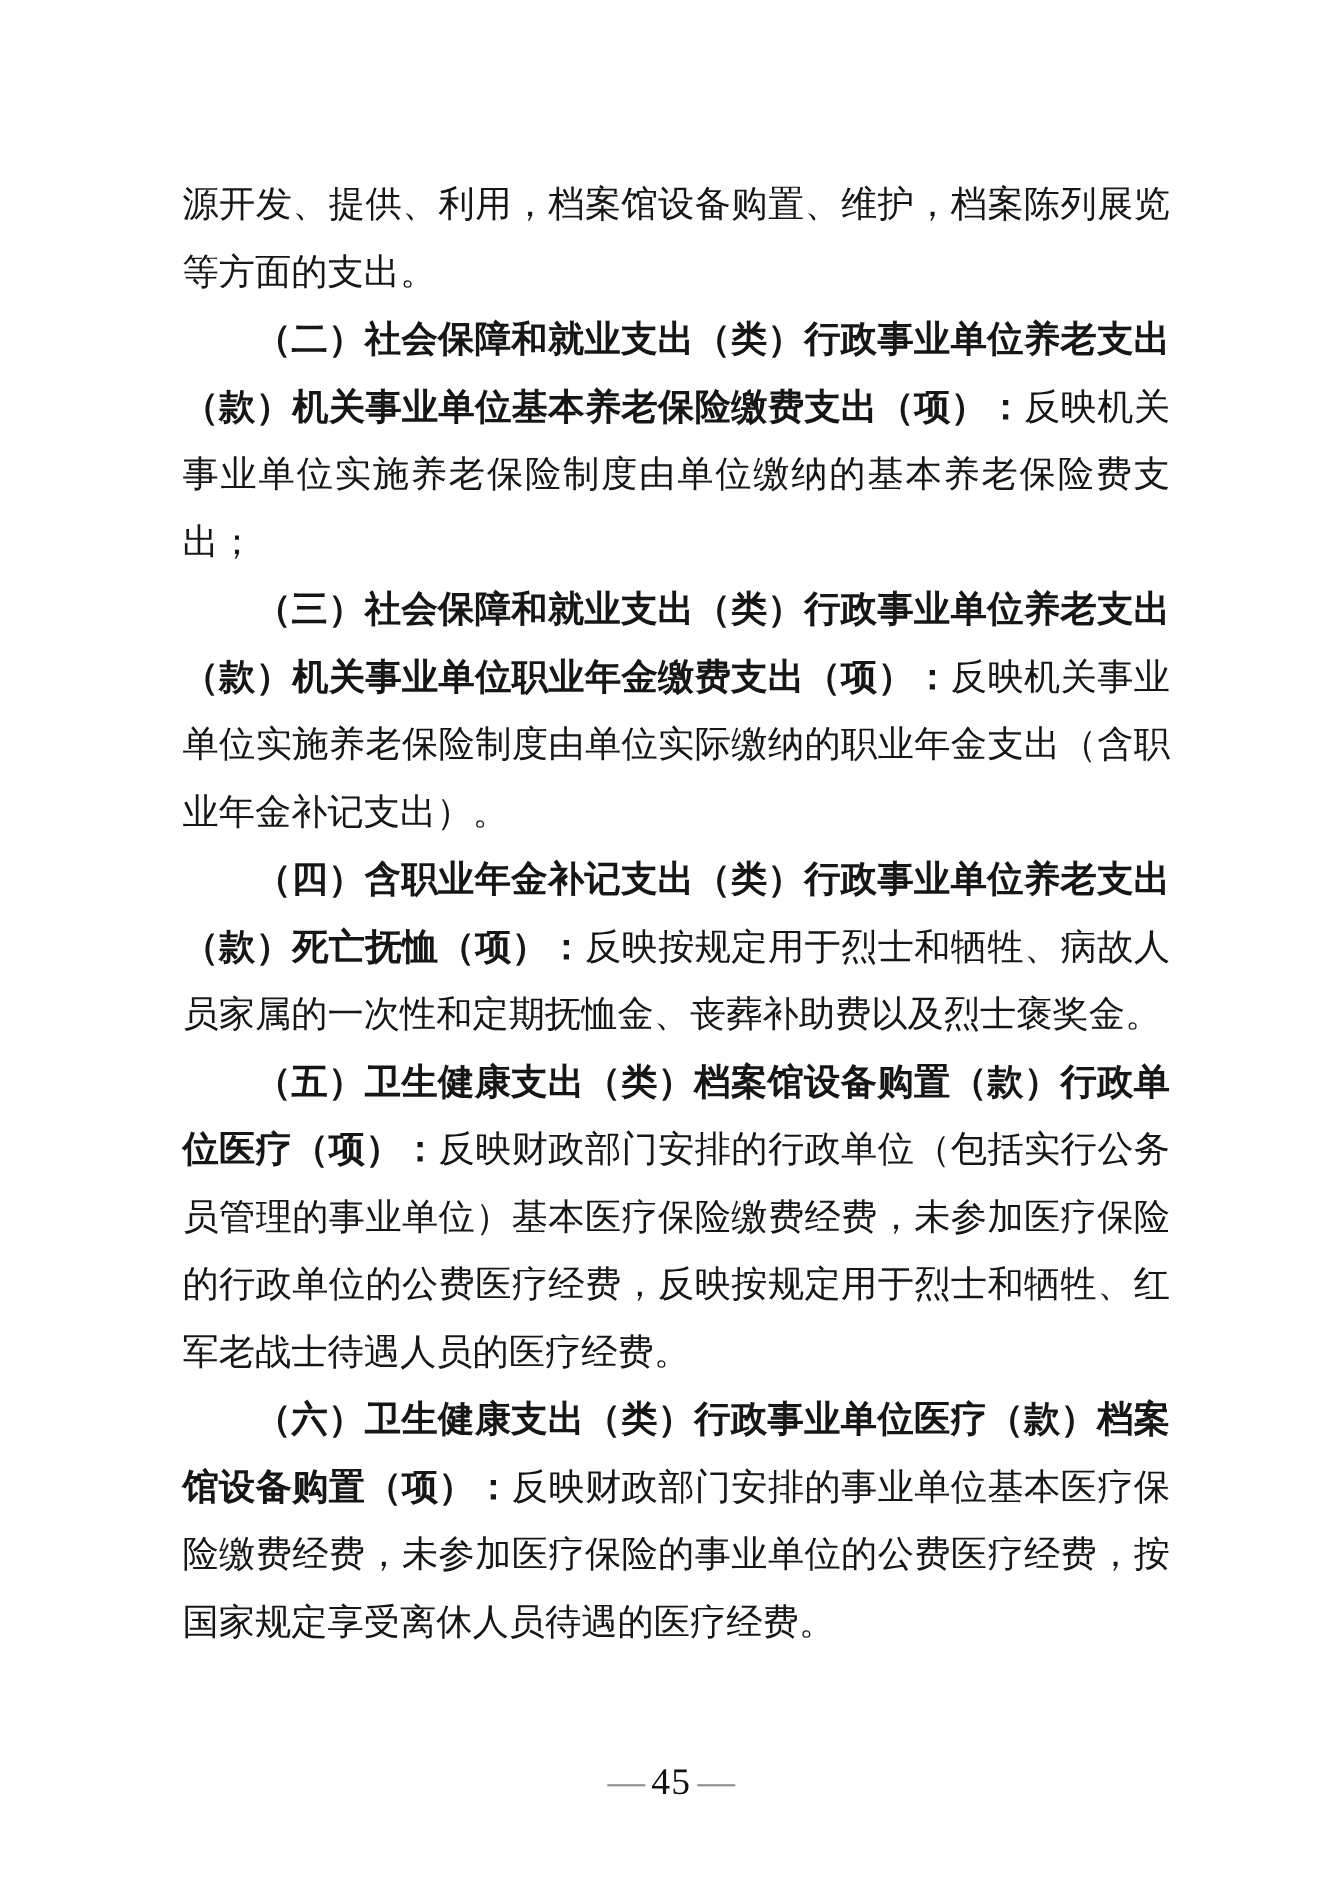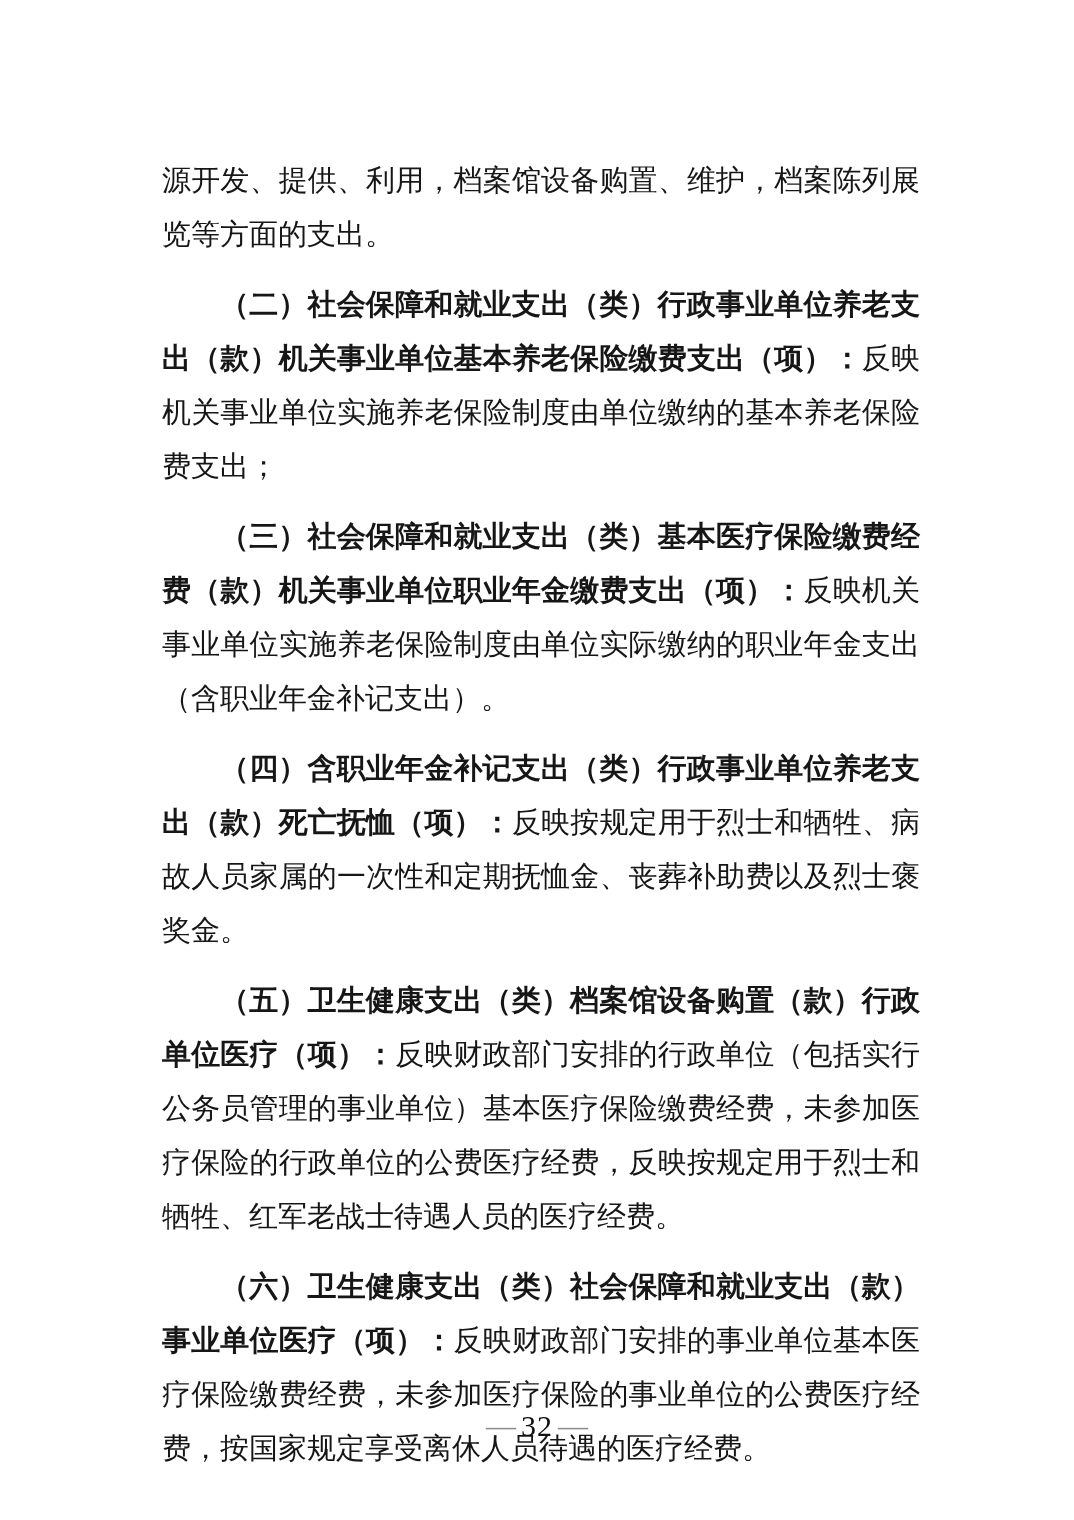--- a/index.html
+++ b/index.html
@@ -18,21 +18,21 @@
     background: #ffffff;
   }
   .text-block {
     position: absolute;
     left: 146px;
     top: 137px;
     width: 790px;
     color: #161616;
   }
   .para {
-    margin: 16px;
+    margin: 0;
     font-size: 29px;
     line-height: 54px;
     text-align: justify;
     text-justify: inter-character;
     letter-spacing: 0;
     word-break: break-all;
   }
   .para.indent { text-indent: 2em; }
   .para .head { font-weight: 700; }
   .para .body { font-weight: 400; }
@@ -61,25 +61,25 @@
 <body>
 
 <div class="page">
 
   <div class="text-block">
 
     <p class="para"><span class="body">源开发、提供、利用，档案馆设备购置、维护，档案陈列展览等方面的支出。</span></p>
 
     <p class="para indent"><b class="head">（二）社会保障和就业支出（类）行政事业单位养老支出（款）机关事业单位基本养老保险缴费支出（项）：</b><span class="body">反映机关事业单位实施养老保险制度由单位缴纳的基本养老保险费支出；</span></p>
 
-    <p class="para indent"><b class="head">（三）社会保障和就业支出（类）基本医疗保险缴费经费（款）机关事业单位职业年金缴费支出（项）：</b><span class="body">反映机关事业单位实施养老保险制度由单位实际缴纳的职业年金支出（含职业年金补记支出）。</span></p>
+    <p class="para indent"><b class="head">（三）社会保障和就业支出（类）行政事业单位养老支出（款）机关事业单位职业年金缴费支出（项）：</b><span class="body">反映机关事业单位实施养老保险制度由单位实际缴纳的职业年金支出（含职业年金补记支出）。</span></p>
 
     <p class="para indent"><b class="head">（四）含职业年金补记支出（类）行政事业单位养老支出（款）死亡抚恤（项）：</b><span class="body">反映按规定用于烈士和牺牲、病故人员家属的一次性和定期抚恤金、丧葬补助费以及烈士褒奖金。</span></p>
 
     <p class="para indent"><b class="head">（五）卫生健康支出（类）档案馆设备购置（款）行政单位医疗（项）：</b><span class="body">反映财政部门安排的行政单位（包括实行公务员管理的事业单位）基本医疗保险缴费经费，未参加医疗保险的行政单位的公费医疗经费，反映按规定用于烈士和牺牲、红军老战士待遇人员的医疗经费。</span></p>
 
-    <p class="para indent"><b class="head">（六）卫生健康支出（类）社会保障和就业支出（款）事业单位医疗（项）：</b><span class="body">反映财政部门安排的事业单位基本医疗保险缴费经费，未参加医疗保险的事业单位的公费医疗经费，按国家规定享受离休人员待遇的医疗经费。</span></p>
+    <p class="para indent"><b class="head">（六）卫生健康支出（类）行政事业单位医疗（款）档案馆设备购置（项）：</b><span class="body">反映财政部门安排的事业单位基本医疗保险缴费经费，未参加医疗保险的事业单位的公费医疗经费，按国家规定享受离休人员待遇的医疗经费。</span></p>
 
   </div>
 
-  <div class="footer"><span class="dash">—</span><span class="num">32</span><span class="dash">—</span></div>
+  <div class="footer"><span class="dash">—</span><span class="num">45</span><span class="dash">—</span></div>
 
 </div>
 
 </body></html>

